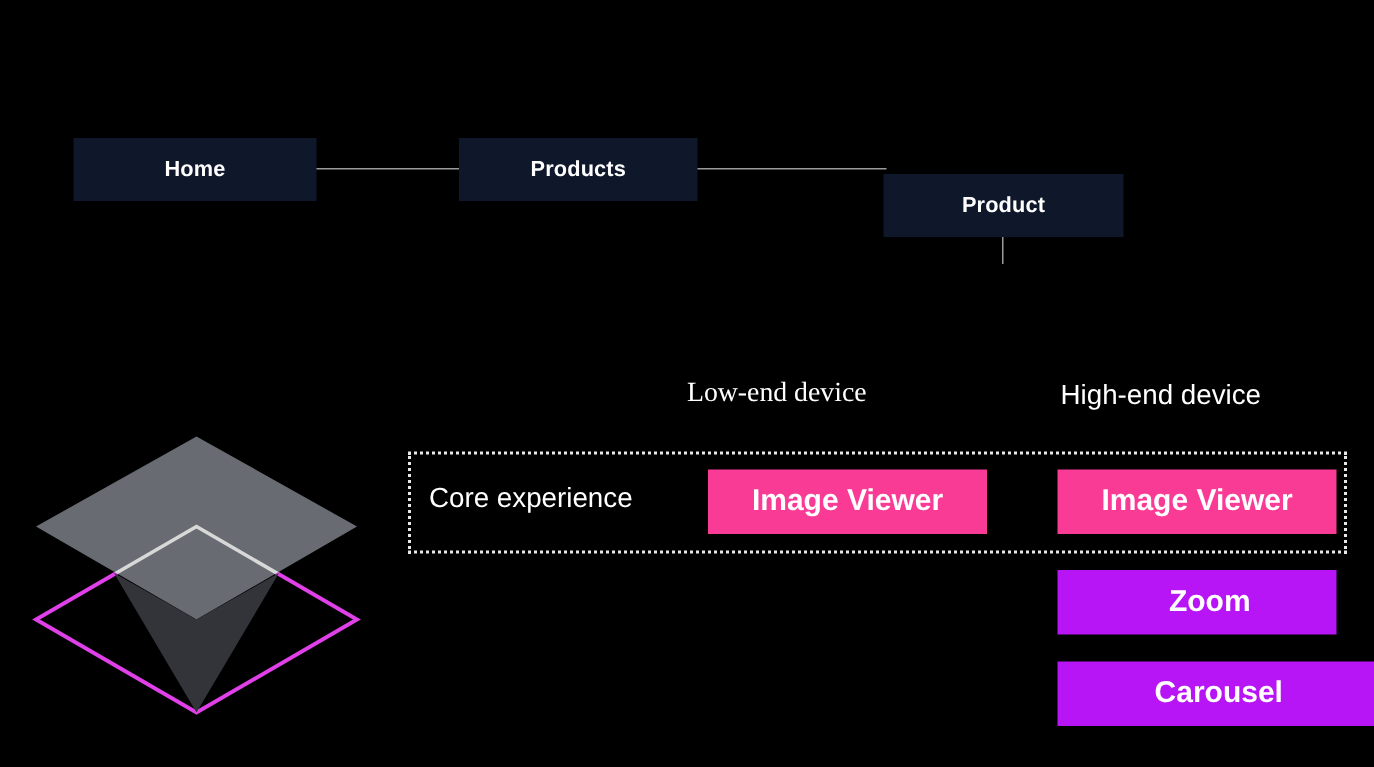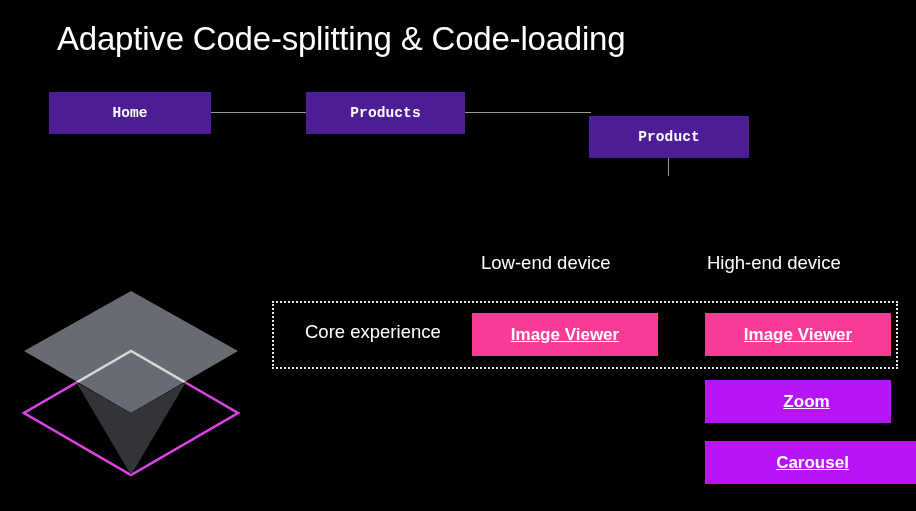--- a/index.html
+++ b/index.html
@@ -38,21 +38,21 @@
     display: flex;
     align-items: center;
     justify-content: center;
     color: #FFFFFF;
     font-weight: 700;
     font-size: 14.5px;
     letter-spacing: 0.1px;
     box-sizing: border-box;
     z-index: 3;
   }
-  .node.nav      { background: #4c1d95; font-family: Liberation Mono, monospace; }
+  .node.nav      { background: #0f172a; }
   .node.child    { background: #6699F2; }
 
   .node-home      { left: 49px;  top: 92px;  width: 162px; height: 42px; }
   .node-products  { left: 306px; top: 92px;  width: 159px; height: 42px; }
   .node-product   { left: 589px; top: 92px;  width: 160px; height: 42px; margin-top: 24px; }
   .node-item      { left: 440px; top: 175px; width: 457px; height: 42px; }
 
   .connector {
     position: absolute;
     background: #9A9A9A;
@@ -63,21 +63,21 @@
   .conn-v1 { left: 668px; top: 133px; width: 1px;   height: 43px; }
 
   
   .device-label {
     position: absolute;
     color: #FFFFFF;
     font-size: 18.5px;
     font-weight: 500;
     white-space: nowrap;
   }
-  .device-low  { left: 481px; top: 252px; }
+  .device-low  { left: 458px; top: 252px; font-family: Liberation Serif, serif; }
   .device-high { left: 707px; top: 252px; }
 
   
   .core-box {
     position: absolute;
     left: 272px;
     top: 301px;
     width: 626px;
     height: 68px;
     border: 2px dotted #E8E8E8;
@@ -86,35 +86,33 @@
   }
   .core-label {
     position: absolute;
     left: 286px;
     top: 321px;
     color: #FFFFFF;
     font-size: 18.5px;
     font-weight: 400;
     white-space: nowrap;
     z-index: 2;
-    margin-left: 19px;
   }
 
   
   .chip {
     position: absolute;
     display: flex;
     align-items: center;
     justify-content: center;
     color: #FFFFFF;
     font-weight: 700;
-    font-size: 17px;
+    font-size: 20px;
     box-sizing: border-box;
     z-index: 2;
-    text-decoration: underline;
   }
   .chip.core     { background: #FA3B96; }
   .chip.enhanced { background: #B715F5; }
 
   .chip-iv-low   { left: 472px; top: 313px; width: 186px; height: 43px; }
   .chip-iv-high  { left: 705px; top: 313px; width: 186px; height: 43px; }
   .chip-zoom     { left: 705px; top: 380px; width: 186px; height: 43px; padding-left: 17px; }
   .chip-carousel { left: 705px; top: 441px; width: 215px; height: 43px; }
 
   
@@ -125,21 +123,20 @@
     width: 240px;
     height: 210px;
     z-index: 1;
   }
 </style>
 </head>
 <body>
 
 <div id="slide">
 
-  <div class="slide-title">Adaptive Code-splitting &amp; Code-loading</div>
 
   <div class="connector conn-h1"></div>
   <div class="connector conn-h2"></div>
   <div class="connector conn-v1"></div>
 
   <div class="node nav node-home">Home</div>
 
   <div class="node nav node-products">Products</div>
 
   <div class="node nav node-product">Product</div>

